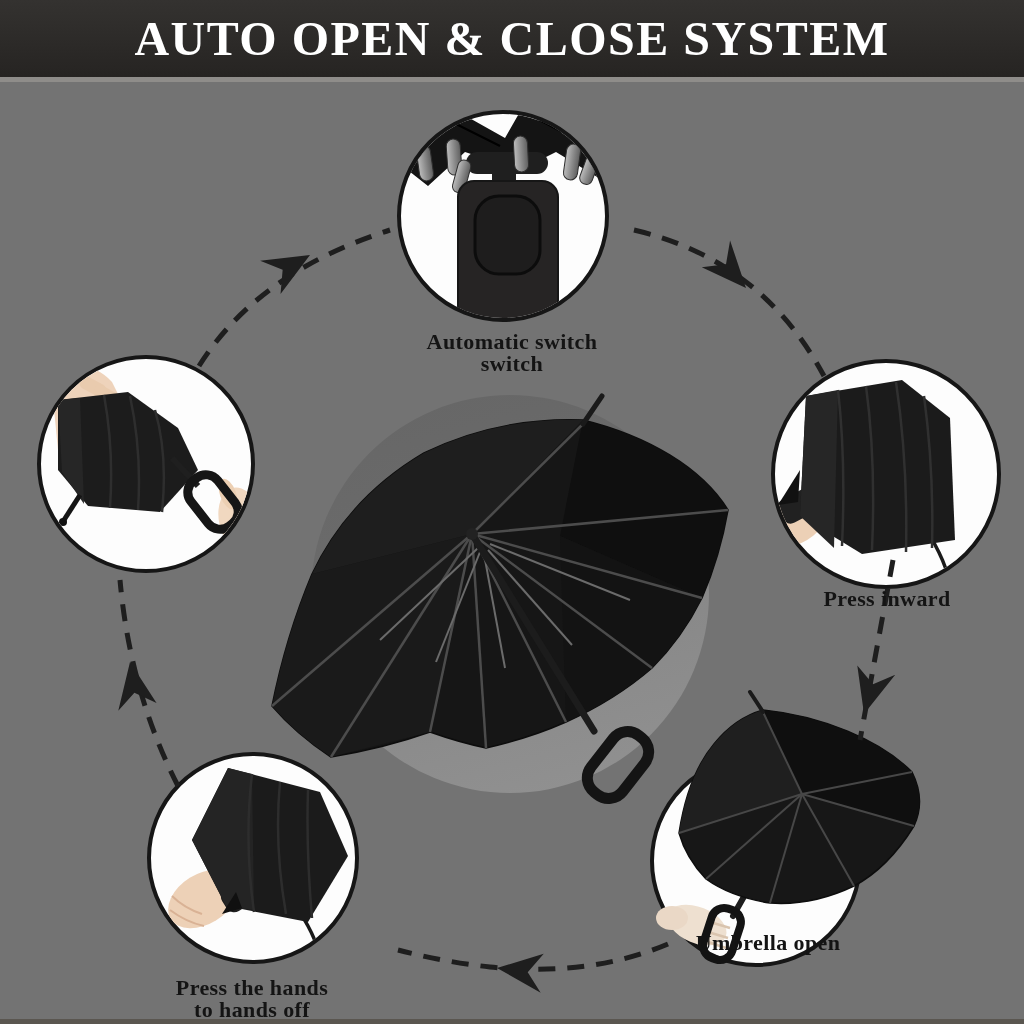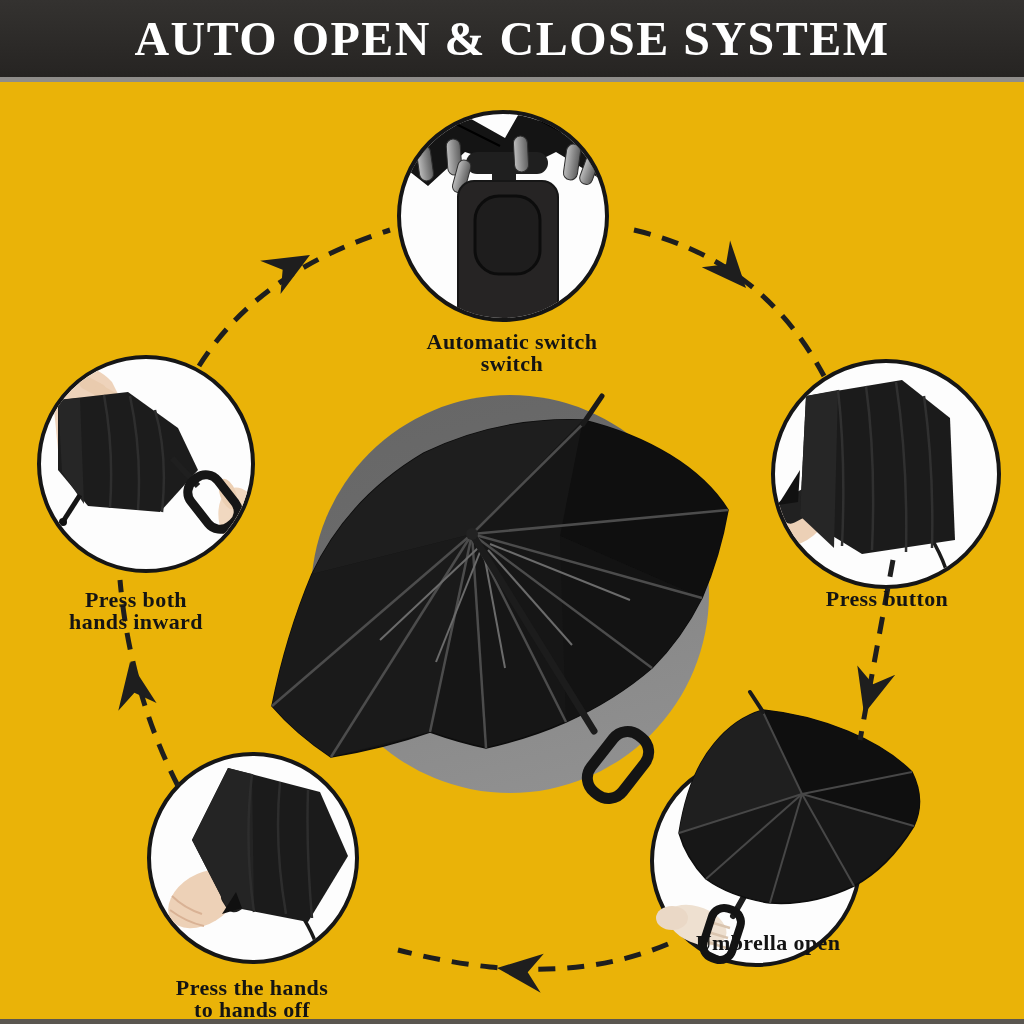--- a/index.html
+++ b/index.html
@@ -1,18 +1,18 @@
 <!DOCTYPE html>
 <html><head>
 <meta charset="utf-8">
 <style>
   html,body{margin:0;padding:0;background:#ffffff;}
   #canvas{
     position:relative;width:1024px;height:1024px;overflow:hidden;
-    background:#eab308;font-family:"Liberation Serif","DejaVu Serif",serif;
+    background:#737373;font-family:"Liberation Serif","DejaVu Serif",serif;
   }
   #banner{
     position:absolute;top:0;left:0;width:1024px;height:77px;
     background:linear-gradient(#343230,#262422);
     border-bottom:5px solid #8f8d8a;
     display:flex;align-items:center;justify-content:center;
   }
   #banner .title{
     color:#ffffff;font-weight:bold;font-size:48px;letter-spacing:1.5px;
     font-family:"Liberation Serif","DejaVu Serif",serif;white-space:nowrap;
@@ -216,28 +216,24 @@
       <use href="#dart" transform="translate(497,968) rotate(186)"></use>
       <use href="#dart" transform="translate(130,662) rotate(-100)"></use>
     </g>
   </svg>
 
   <div class="step-label" style="left:512px;top:331px">
     <div>Automatic switch</div>
     <div>switch</div>
   </div>
   <div class="step-label" style="left:887px;top:588px">
-    <div>Press button</div>
+    <div>Press inward</div>
   </div>
   <div class="step-label" style="left:768px;top:932px">
     <div>Umbrella open</div>
   </div>
   <div class="step-label" style="left:252px;top:977px">
     <div>Press the hands</div>
     <div>to hands off</div>
   </div>
-  <div class="step-label" style="left:136px;top:589px">
-    <div>Press both</div>
-    <div>hands inward</div>
-  </div>
 
   <div id="bottom-bar"></div>
 </div>
 
 </body></html>

